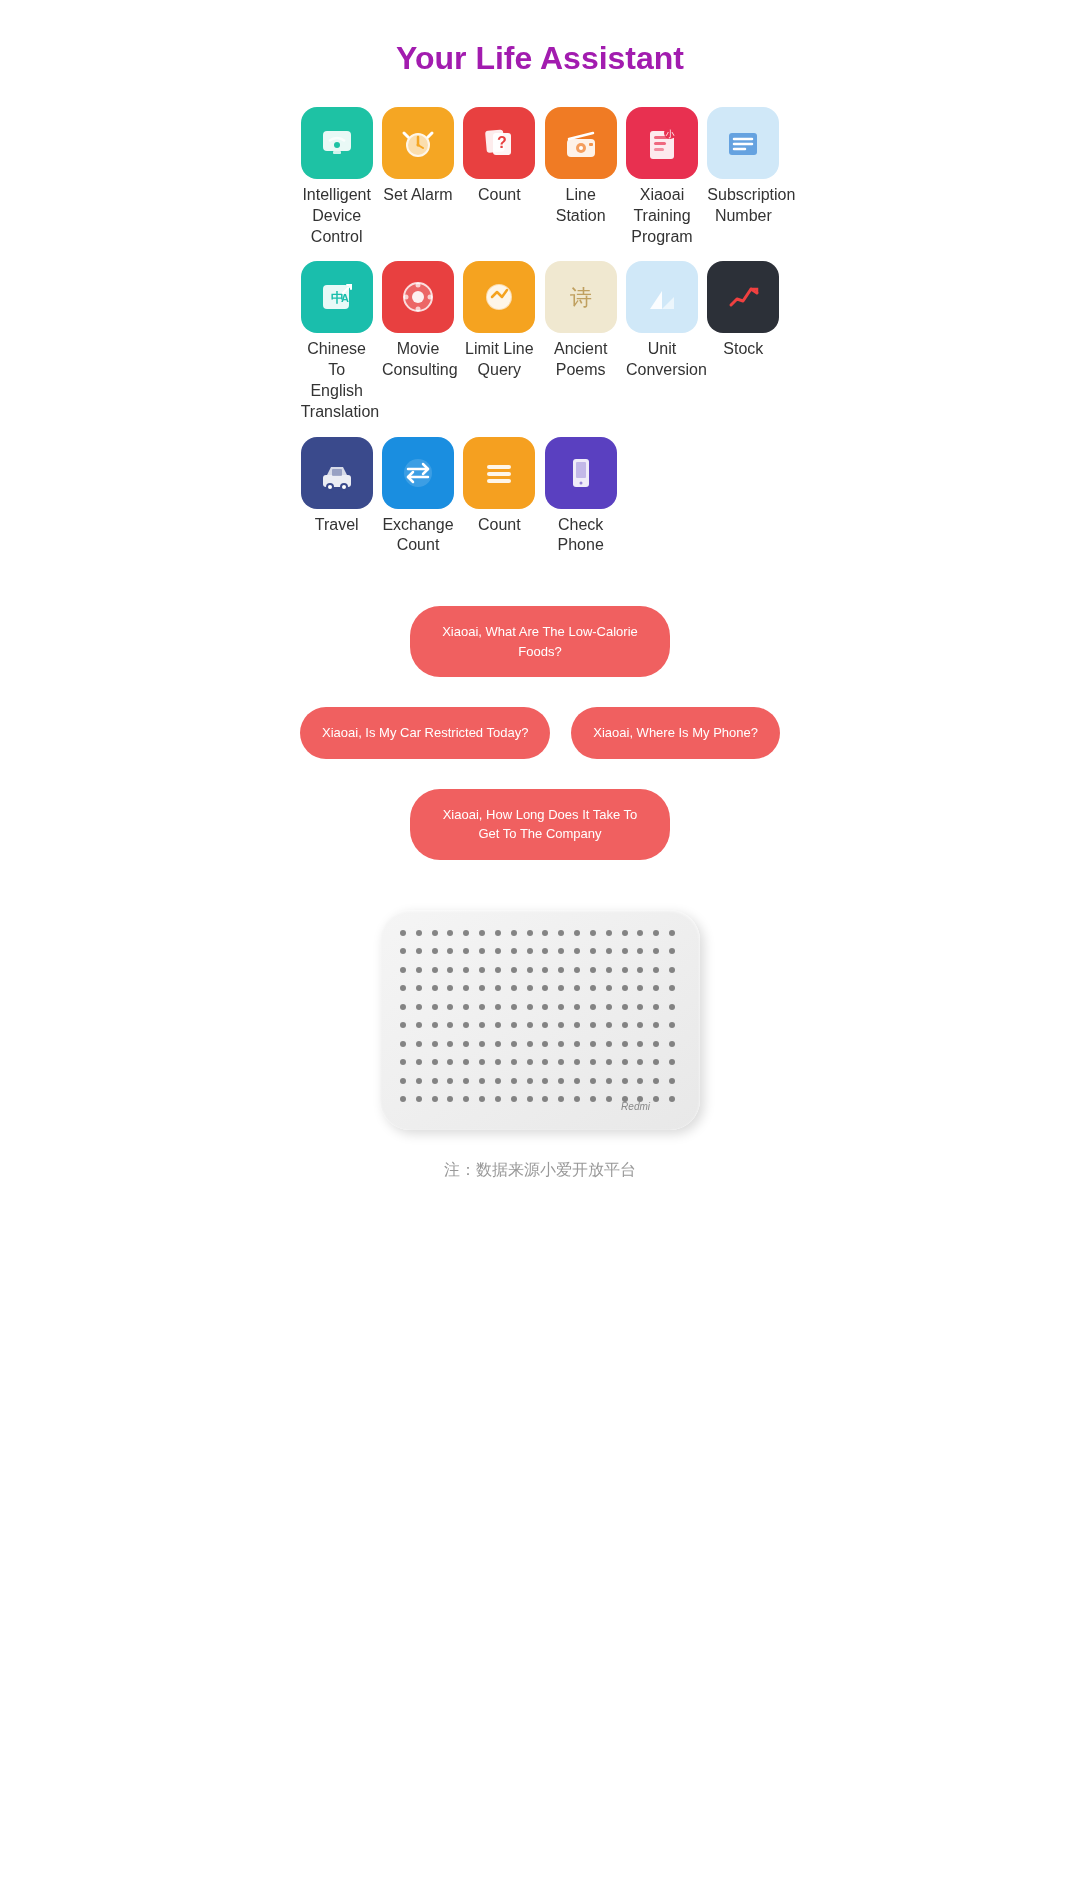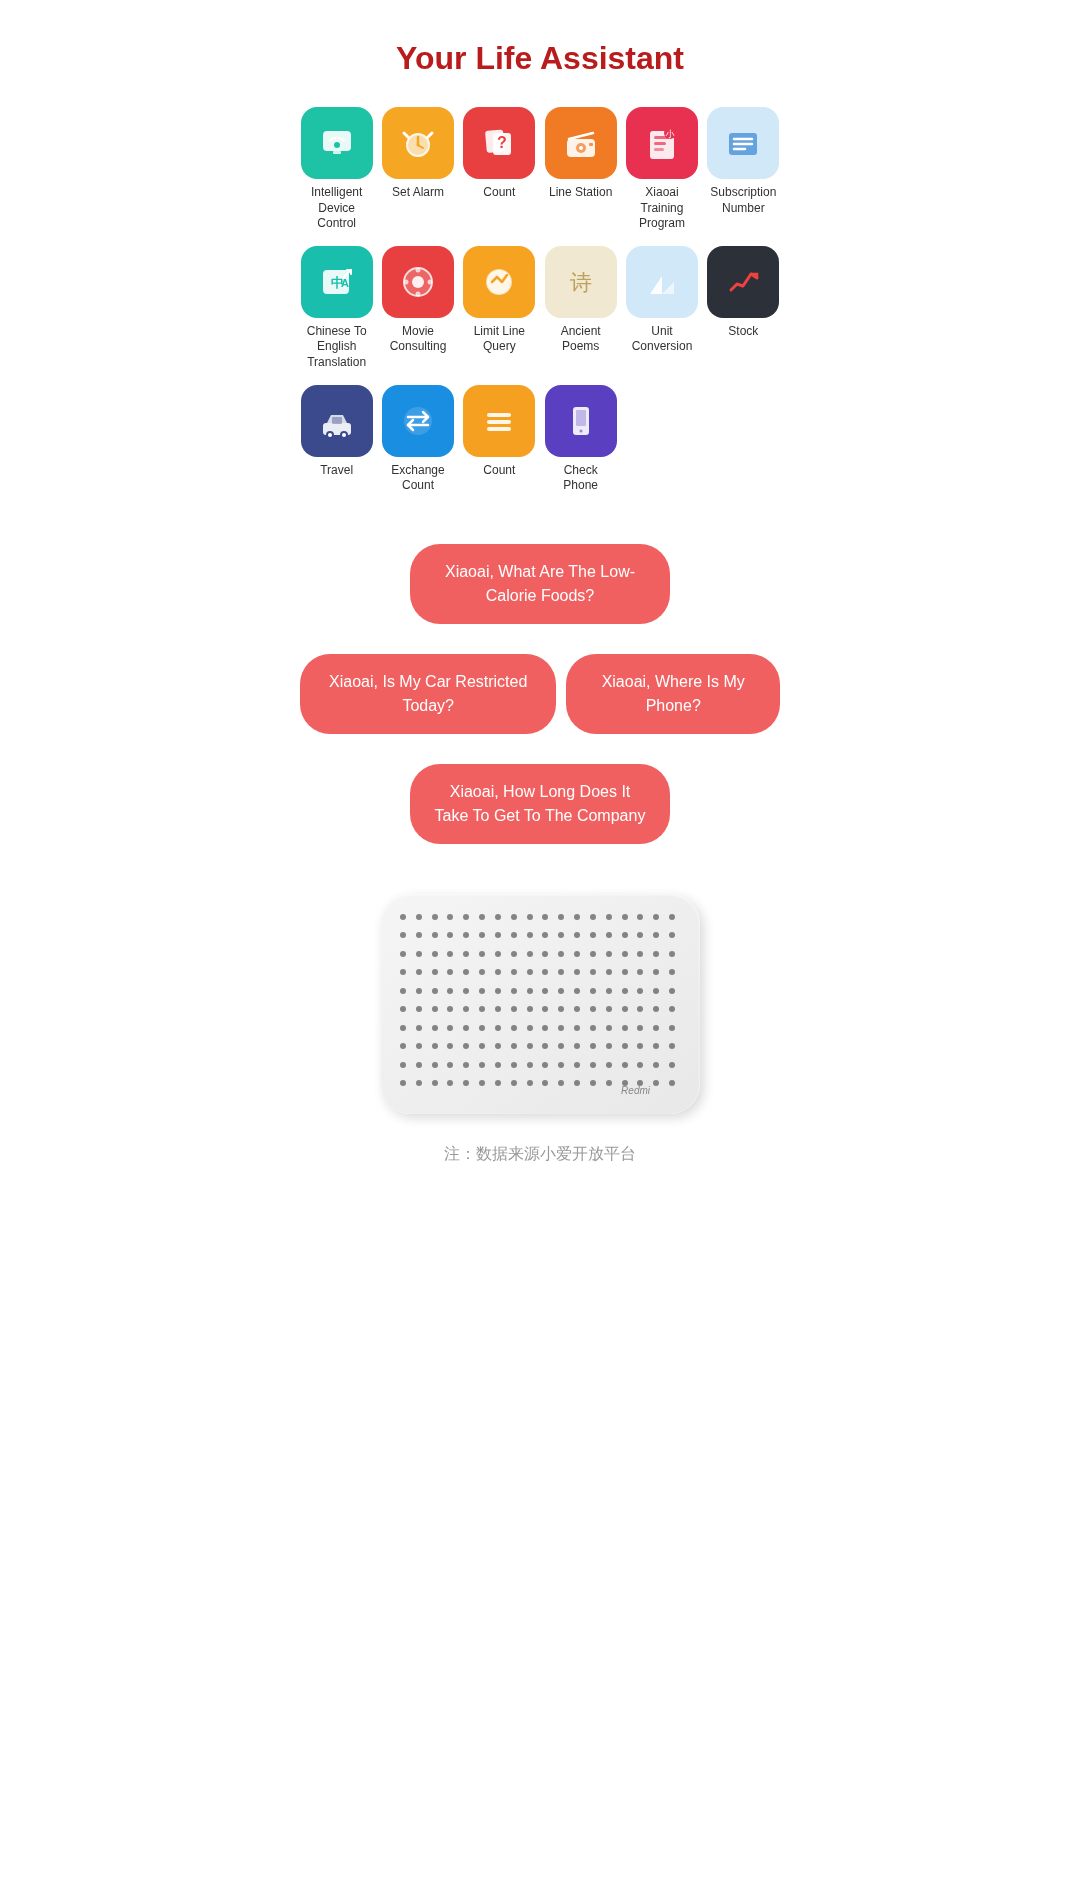--- a/index.html
+++ b/index.html
@@ -8,21 +8,21 @@
       font-family: -apple-system, BlinkMacSystemFont, 'Segoe UI', sans-serif;
       width: 540px;
       margin: 0 auto;
       overflow-x: hidden;
     }
 
     .page-title {
       text-align: center;
       font-size: 32px;
       font-weight: 600;
-      color: #b91c1c;
+      color: #a21caf;
       padding: 40px 0 30px;
     }
 
     .app-grid {
       display: grid;
       grid-template-columns: repeat(6, 1fr);
       gap: 14px 8px;
       padding: 0 30px 30px;
     }
 
@@ -38,21 +38,21 @@
       height: 72px;
       border-radius: 16px;
       display: flex;
       align-items: center;
       justify-content: center;
       position: relative;
       overflow: hidden;
     }
 
     .app-label {
-      font-size: 12px;
+      font-size: 16px;
       color: #333;
       text-align: center;
       line-height: 1.3;
       max-width: 72px;
     }
 
     
     .icon-green { background: #1EC2A4; }
     .icon-orange { background: #F5A623; }
     .icon-red { background: #E84040; }
@@ -94,21 +94,21 @@
       display: flex;
       justify-content: space-between;
       gap: 10px;
     }
 
     .bubble {
       background: #F06060;
       color: #fff;
       padding: 16px 22px;
       border-radius: 30px;
-      font-size: 16px;
+      font-size: 13px;
       font-weight: 500;
       text-align: center;
       line-height: 1.5;
       max-width: 260px;
     }
 
     
     .speaker-section {
       display: flex;
       justify-content: center;

